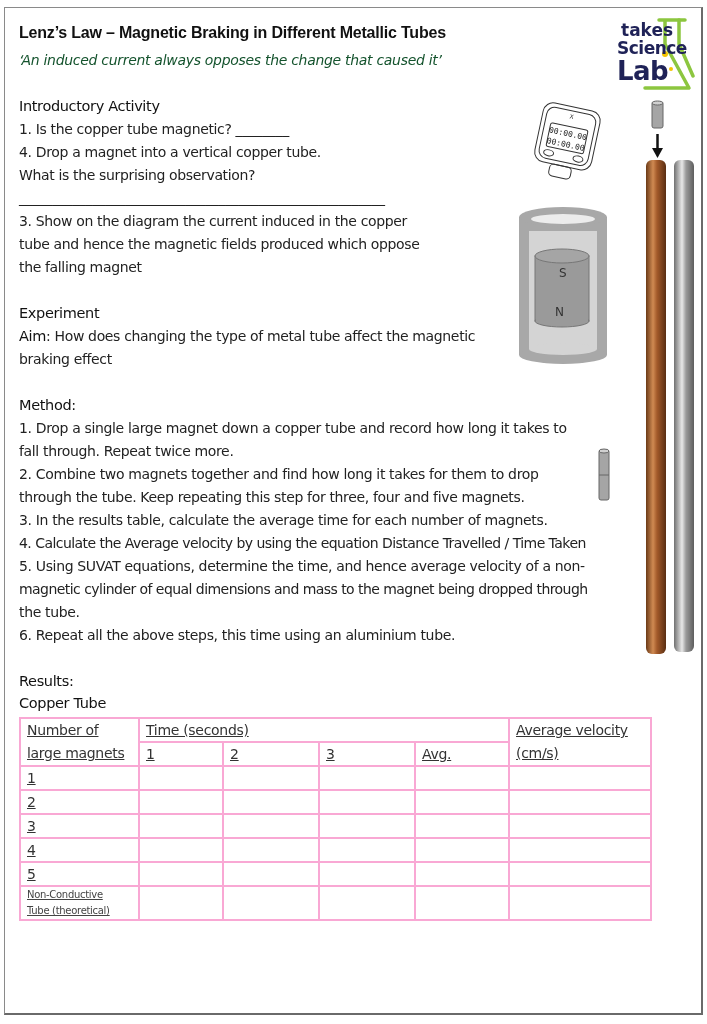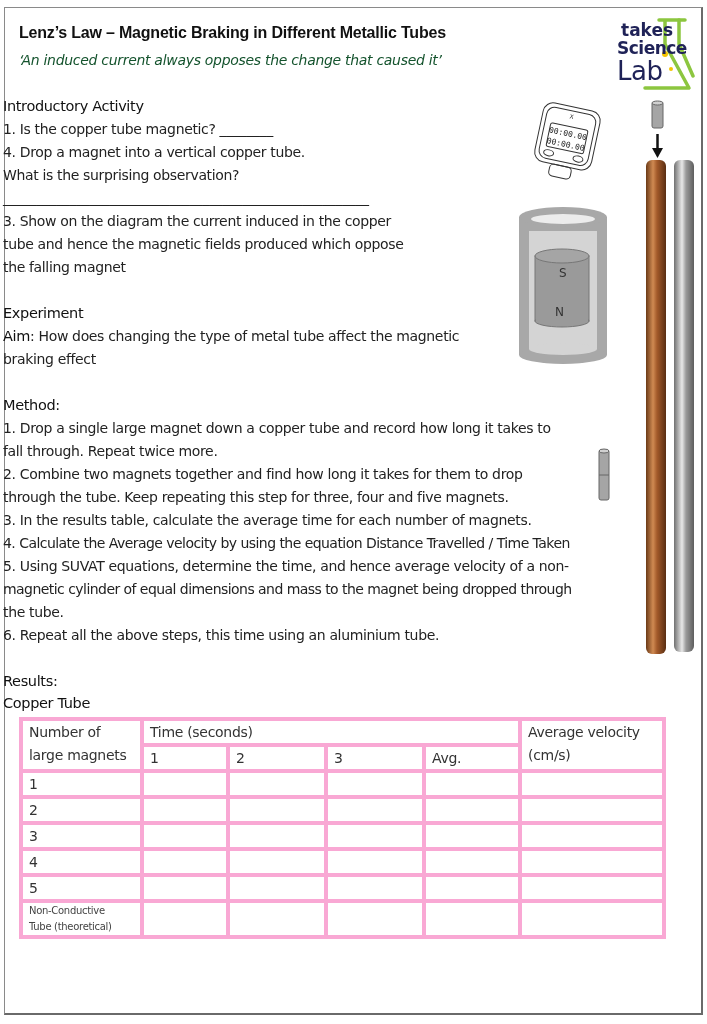--- a/index.html
+++ b/index.html
@@ -1,31 +1,31 @@
 <!DOCTYPE html>
 <html><head>
 <meta charset="utf-8">
 <style>
   html, body { margin: 0; padding: 0; background: #ffffff; }
   body { width: 707px; height: 1024px; position: relative; overflow: hidden; font-family: "DejaVu Sans", sans-serif; color: #1a1a1a; }
   .page { position: absolute; left: 4px; top: 7px; width: 699px; height: 1008px; border: 1px solid #8a8a8a; border-right: 2px solid #6a6a6a; border-bottom: 2px solid #6a6a6a; box-sizing: border-box; background: #fff; }
   .abs { position: absolute; }
   .title { left: 19px; top: 24px; font-family: "Liberation Sans", sans-serif; font-weight: bold; font-size: 16px; color: #111; white-space: nowrap; letter-spacing: -0.2px; }
   .quote { left: 19px; top: 52px; font-style: italic; font-size: 14px; color: #14532d; white-space: nowrap; letter-spacing: -0.3px; }
-  .line { position: absolute; left: 3px; font-size: 14px; line-height: 23px; white-space: nowrap; color: #222; letter-spacing: -0.35px; text-align: center; }
+  .line { position: absolute; left: 19px; font-size: 14px; line-height: 23px; white-space: nowrap; color: #222; letter-spacing: -0.35px; text-align: center; }
   .head { font-size: 14.5px; color: #111; }
   
   .results { position: absolute; left: 19px; top: 717px; border-collapse: collapse; font-size: 14px; color: #333; letter-spacing: -0.3px; }
-  .results td { border: 4px solid #f9a8d4; padding: 0 6px; vertical-align: top; height: 22px; line-height: 22px; }
+  .results td { border: 2px solid #f9a8d4; padding: 0 6px; vertical-align: top; height: 22px; line-height: 22px; text-decoration: underline; }
   .results .small { font-size: 10px; line-height: 16px; color: #444; }
   
   .logo { left: 585px; top: 14px; width: 110px; height: 80px; }
   .logo .tiny { position: absolute; left: 36px; top: 6px; font-size: 17px; font-weight: bold; color: #1f2257; }
   .logo .science { position: absolute; left: 0px; top: 24px; font-size: 17px; font-weight: bold; color: #1f2257; letter-spacing: -0.5px; margin-left: 32px; }
-  .logo .lab { position: absolute; left: 32px; top: 42px; font-size: 26px; font-weight: normal; color: #1f2257; letter-spacing: -0.5px; }
+  .logo .lab { position: absolute; left: 32px; top: 42px; font-size: 26px; font-weight: bold; color: #1f2257; letter-spacing: -0.5px; }
 </style>
 </head>
 <body>
 
 <div class="page"></div>
 
 <div class="abs title">Lenz’s Law – Magnetic Braking in Different Metallic Tubes</div>
 <div class="abs quote">‘An induced current always opposes the change that caused it’</div>
 
 <div class="abs logo">

